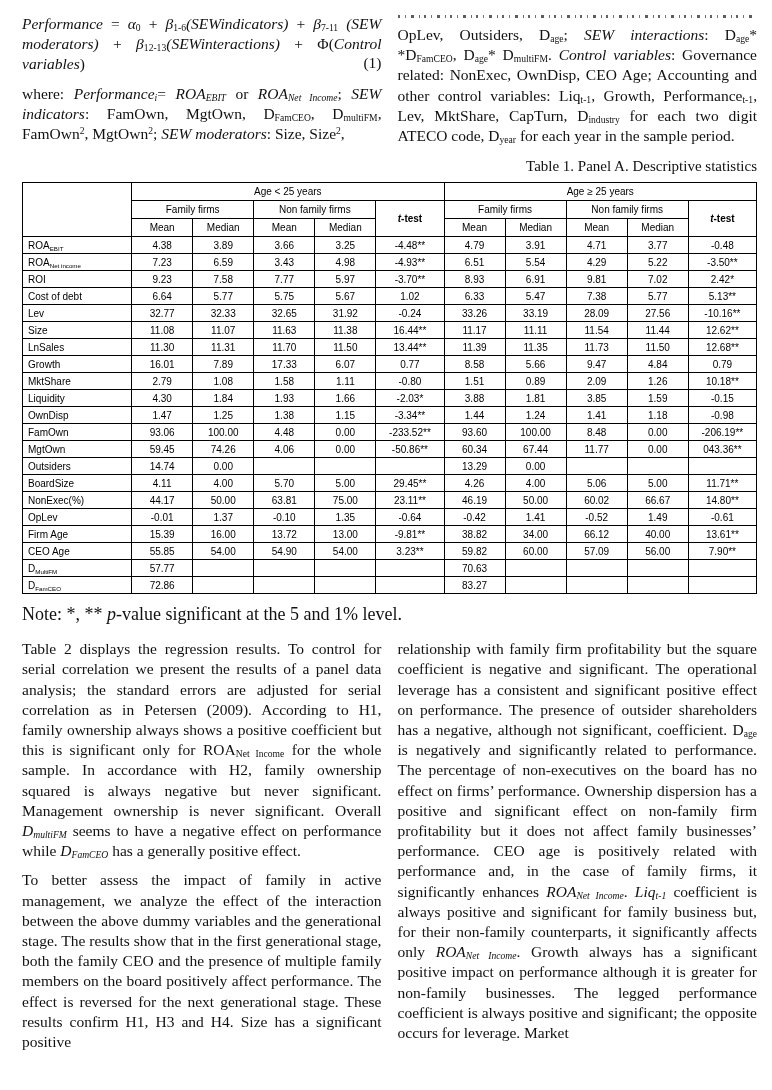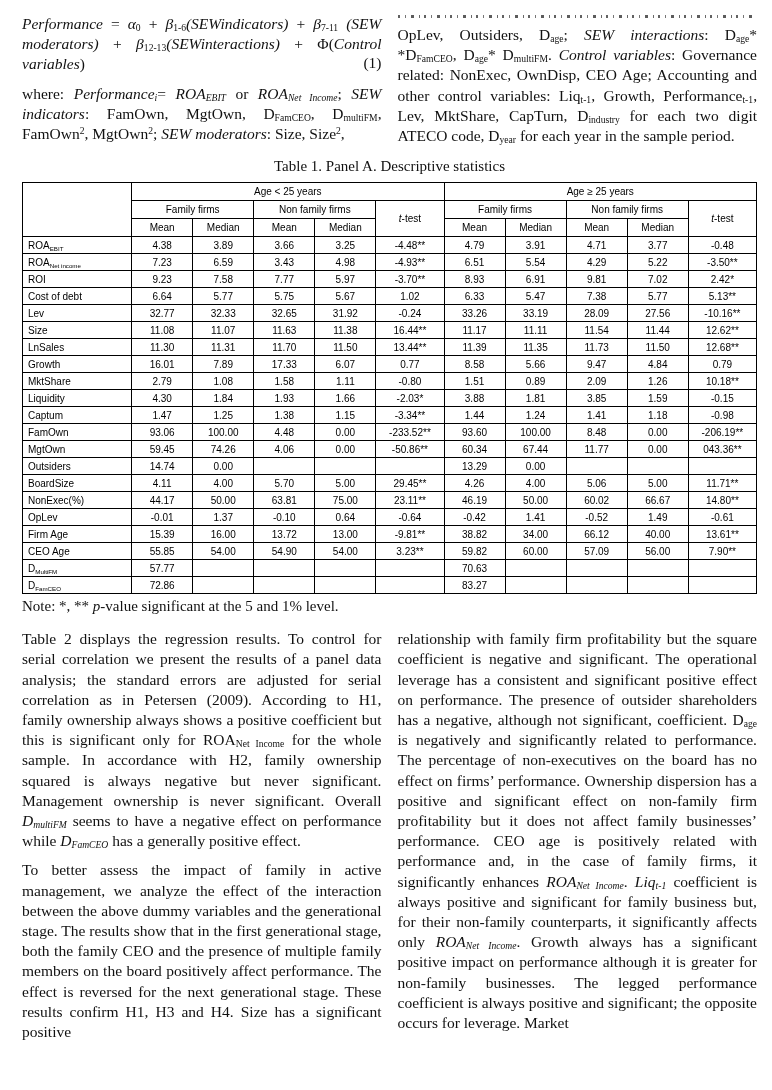--- a/index.html
+++ b/index.html
@@ -33,21 +33,21 @@
       #555 7px 8px, transparent 8px 13px,
       #333 13px 16px, transparent 16px 21px,
       #444 21px 22px, transparent 22px 26px);
     opacity:.8;
   }
 
   .equation-block { position:relative; }
   .equation-number { position:absolute; right:0; bottom:1px; }
 
   .table-title {
-    text-align:center;
+    text-align:right;
     font-size:15px;
     margin:3px 0 7px 0;
   }
 
   table.stats {
     border-collapse:collapse;
     table-layout:fixed;
     width:735px;
     font-family:"Liberation Sans", sans-serif;
     font-size:10px;
@@ -59,25 +59,25 @@
     vertical-align:middle;
     padding:2.5px 2px;
     overflow:hidden;
     white-space:nowrap;
   }
   table.stats thead td { padding:3px 2px; }
   table.stats td.lbl {
     text-align:left;
     padding-left:5px;
   }
-  table.stats .ttest { font-size:10px; }
+  table.stats .ttest { font-size:10px;font-weight:bold; }
 
   .table-note {
-    font-size:15px;
-    margin:4px 0 14px 0;
+    font-size:18px;
+    margin:10px 0 14px 0;
   }
 </style>
 </head>
 <body>
 
 <div class="page">
 
   <div class="cols">
     <div class="col">
       <p class="body-text equation-block">
@@ -258,21 +258,21 @@
           <td>1.93</td>
           <td>1.66</td>
           <td>-2.03*</td>
           <td>3.88</td>
           <td>1.81</td>
           <td>3.85</td>
           <td>1.59</td>
           <td>-0.15</td>
         </tr>
         <tr>
-          <td class="lbl"><span>Captum</span></td>
+          <td class="lbl"><span>OwnDisp</span></td>
           <td>1.47</td>
           <td>1.25</td>
           <td>1.38</td>
           <td>1.15</td>
           <td>-3.34**</td>
           <td>1.44</td>
           <td>1.24</td>
           <td>1.41</td>
           <td>1.18</td>
           <td>-0.98</td>
@@ -340,21 +340,21 @@
           <td>50.00</td>
           <td>60.02</td>
           <td>66.67</td>
           <td>14.80**</td>
         </tr>
         <tr>
           <td class="lbl"><span>OpLev</span></td>
           <td>-0.01</td>
           <td>1.37</td>
           <td>-0.10</td>
-          <td>0.64</td>
+          <td>1.35</td>
           <td>-0.64</td>
           <td>-0.42</td>
           <td>1.41</td>
           <td>-0.52</td>
           <td>1.49</td>
           <td>-0.61</td>
         </tr>
         <tr>
           <td class="lbl"><span>Firm Age</span></td>
           <td>15.39</td>

